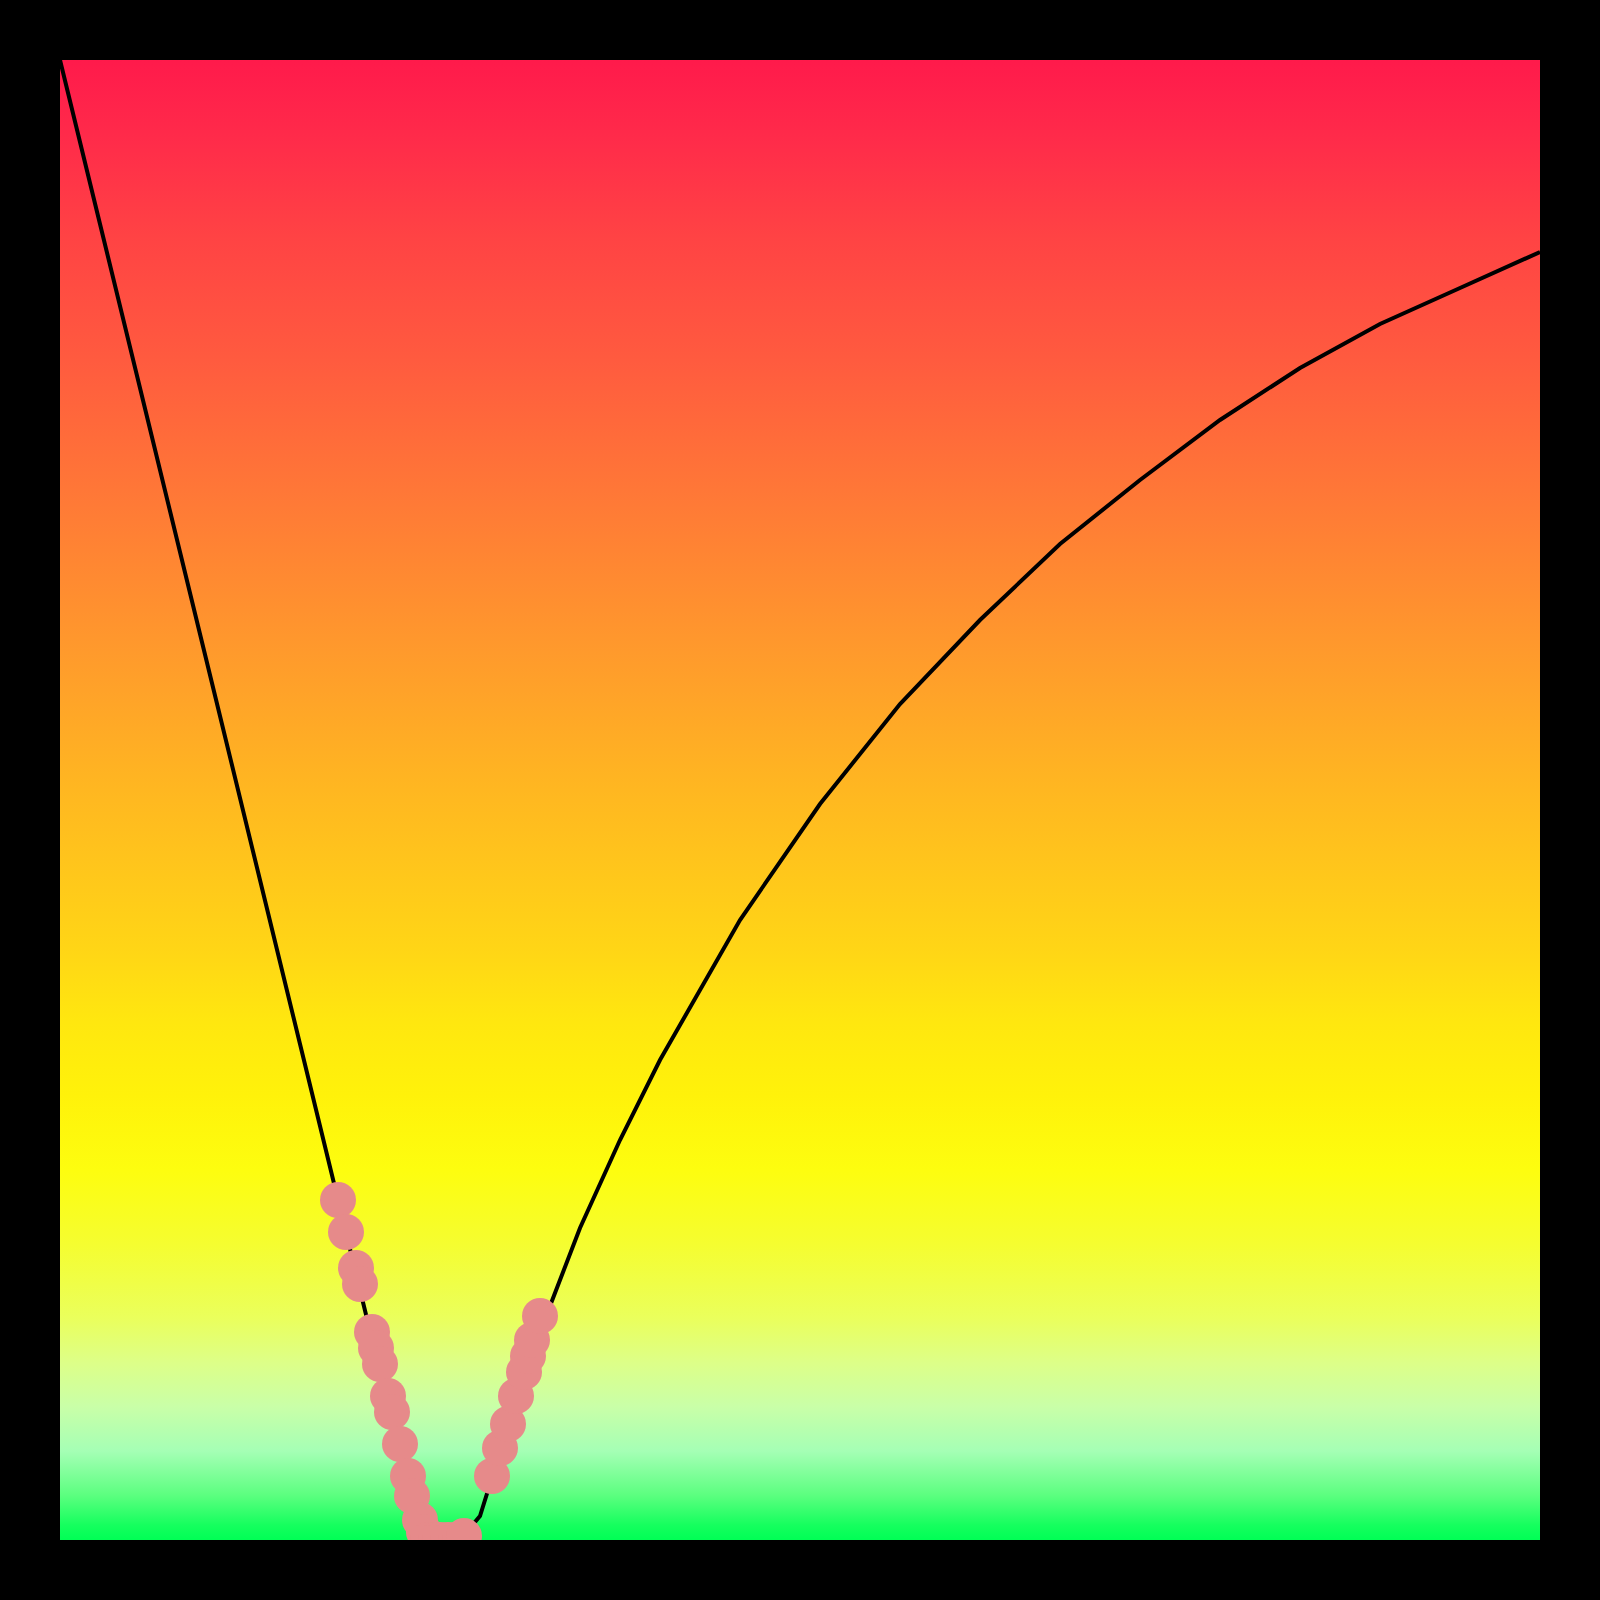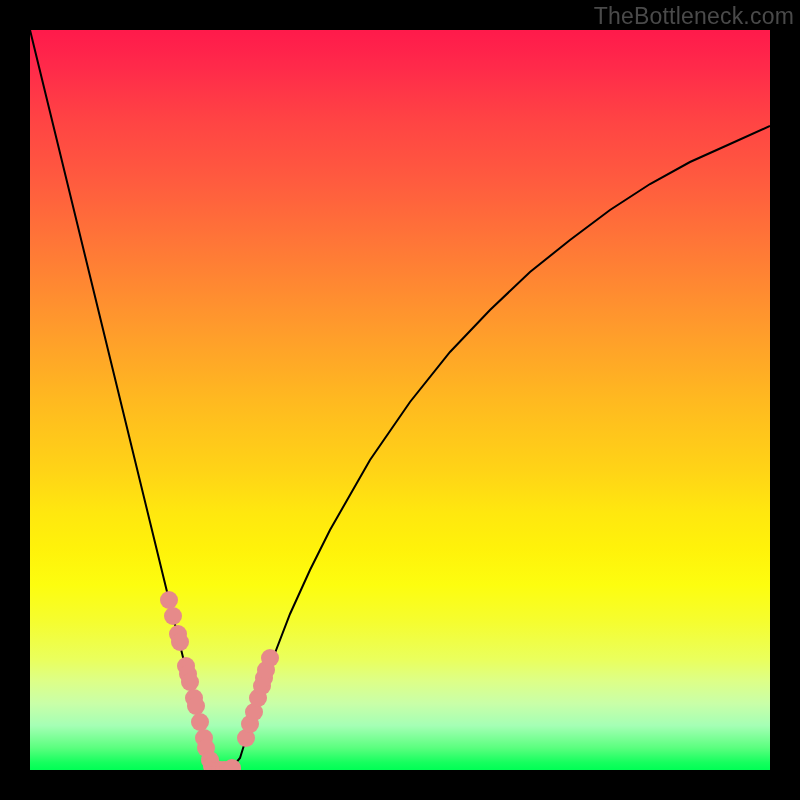--- a/index.html
+++ b/index.html
@@ -63,21 +63,20 @@
     font-weight: 400;
     letter-spacing: 0.2px;
     user-select: none;
   }
 </style>
 </head>
 <body>
 
 <div class="stage">
 
-  <div class="watermark">TheBottleneck.com</div>
 
   <div class="plot-area">
     <div class="gradient-bg"></div>
     <svg class="curve-layer" viewBox="0 0 740 740" preserveAspectRatio="none">
       <path id="curve-path" d="M0 0 L20 82 L40 164 L60 246 L80 328 L100 410 L120 492 L140 574 L150 615 L160 656 L170 694 L175 710 L180 724 L185 734 L190 740 L200 740 L210 728 L215 712 L225 680 L240 636 L260 584 L280 540 L300 500 L340 430 L380 372 L420 322 L460 280 L500 242 L540 210 L580 180 L620 154 L660 132 L700 114 L740 96" fill="none" stroke="#000000" stroke-width="2"></path>
       <g id="marker-group">
           <circle cx="139" cy="570" r="9" fill="#e68a8a"></circle>
           <circle cx="143" cy="586" r="9" fill="#e68a8a"></circle>
           <circle cx="148" cy="604" r="9" fill="#e68a8a"></circle>
           <circle cx="150" cy="612" r="9" fill="#e68a8a"></circle>

